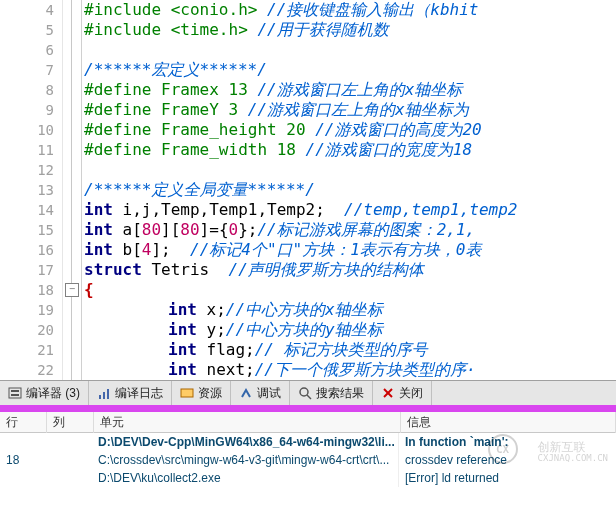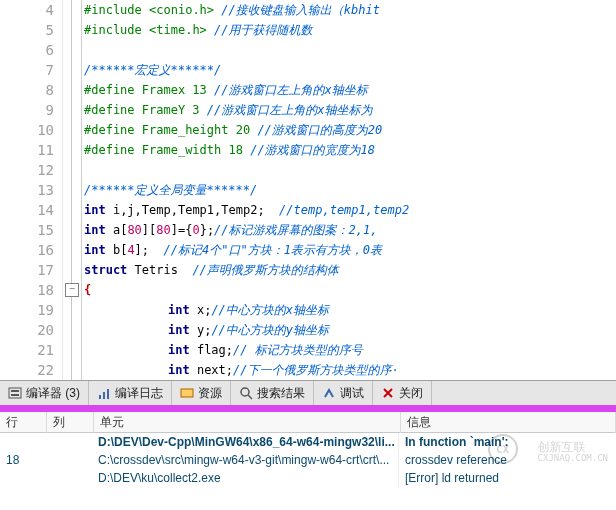--- a/index.html
+++ b/index.html
@@ -66,21 +66,21 @@
     font-size: 10px;
     line-height: 10px;
     text-align: center;
     color: #808080;
   }
 
   .code {
     flex: 1;
     white-space: pre;
     font-family: Consolas, "Microsoft YaHei", monospace;
-    font-size: 12px;
+    font-size: 16px;
     line-height: 20px;
     padding-left: 2px;
     overflow: hidden;
   }
   .line { height: 20px; }
   .indent1 { padding-left: 84px; }
   .pp  { color: #008000; }    
   .inc { color: #008000; }
   .cm  { color: #0060d0; font-style: italic; }  
   .kw  { color: #000080; font-weight: bold; }   
@@ -225,33 +225,33 @@
       <span class="icon">
         <svg width="14" height="14">
             <rect x="1" y="3" width="12" height="8" fill="#fc6" stroke="#a60"></rect>
           </svg>
       </span>
       <span>资源</span>
     </div>
     <div class="tab">
       <span class="icon">
         <svg width="14" height="14">
+            <path d="M3 11 L7 4 L11 11" fill="none" stroke="#36a" stroke-width="2"></path>
+          </svg>
+      </span>
+      <span>调试</span>
+    </div>
+    <div class="tab">
+      <span class="icon">
+        <svg width="14" height="14">
             <circle cx="6" cy="6" r="4" fill="none" stroke="#555" stroke-width="1.5"></circle>
             <line x1="9" y1="9" x2="13" y2="13" stroke="#555" stroke-width="1.5"></line>
           </svg>
       </span>
       <span>搜索结果</span>
-    </div>
-    <div class="tab">
-      <span class="icon">
-        <svg width="14" height="14">
-            <path d="M3 11 L7 4 L11 11" fill="none" stroke="#36a" stroke-width="2"></path>
-          </svg>
-      </span>
-      <span>调试</span>
     </div>
     <div class="tab">
       <span class="icon">
         <svg width="14" height="14">
             <line x1="3" y1="3" x2="11" y2="11" stroke="#c00" stroke-width="2"></line>
             <line x1="11" y1="3" x2="3" y2="11" stroke="#c00" stroke-width="2"></line>
           </svg>
       </span>
       <span>关闭</span>
     </div>

